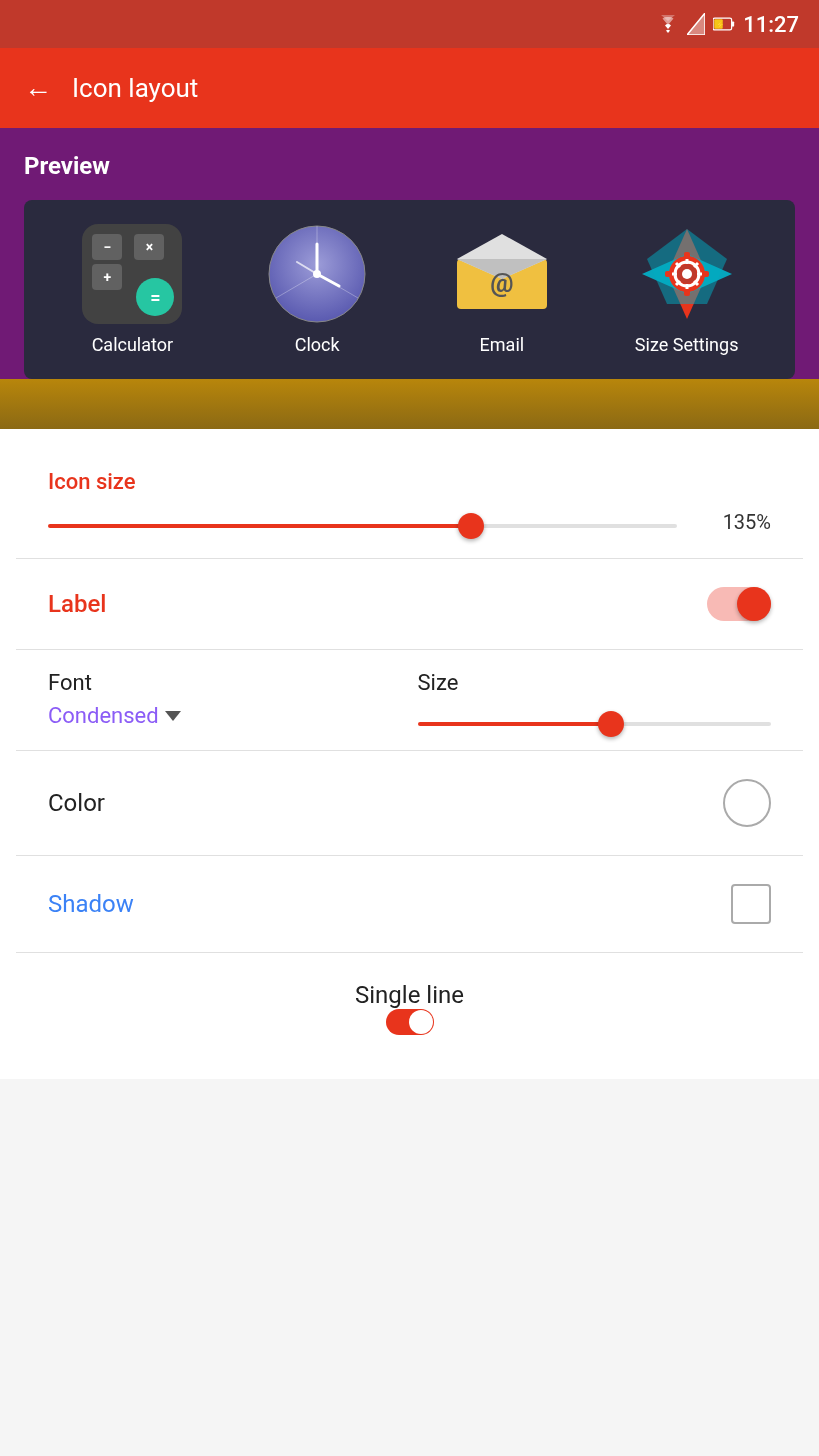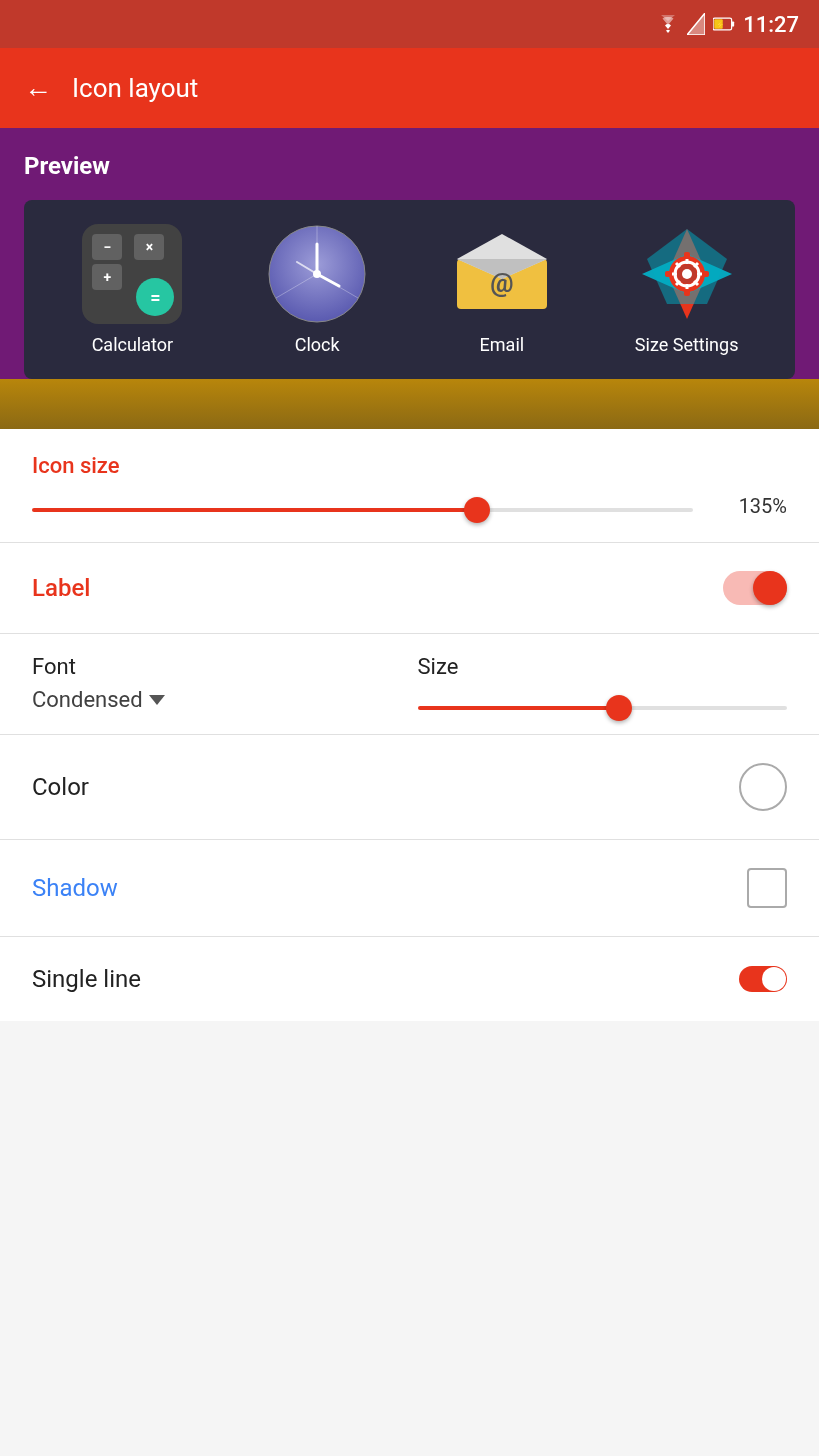--- a/index.html
+++ b/index.html
@@ -153,21 +153,21 @@
 
     
     .preview-bottom {
       background: linear-gradient(to bottom, #b8860b 0%, #8b6914 100%);
       height: 50px;
     }
 
     
     .settings-section {
       background: white;
-      padding: 0;
+      padding: 16px;
     }
 
     
     .setting-group {
       padding: 24px 32px;
       border-bottom: 1px solid #e0e0e0;
     }
 
     .setting-title {
       color: #e8341c;
@@ -266,21 +266,21 @@
     }
 
     .font-select {
       display: flex;
       align-items: center;
       gap: 6px;
       cursor: pointer;
     }
 
     .font-select-text {
-      color: #404040;
+      color: #8b5cf6;
       font-size: 22px;
     }
 
     .chevron-down {
       width: 0;
       height: 0;
       border-left: 8px solid transparent;
       border-right: 8px solid transparent;
       border-top: 10px solid #555;
       display: inline-block;
@@ -348,20 +348,21 @@
       border-radius: 4px;
       background: white;
     }
 
     
     .single-line-row {
       display: flex;
       align-items: center;
       justify-content: space-between;
       padding: 28px 32px;
+      flex-direction: column;
     }
 
     .single-line-label {
       color: #222;
       font-size: 24px;
     }
 
     .toggle-red-small {
       width: 48px;
       height: 26px;

